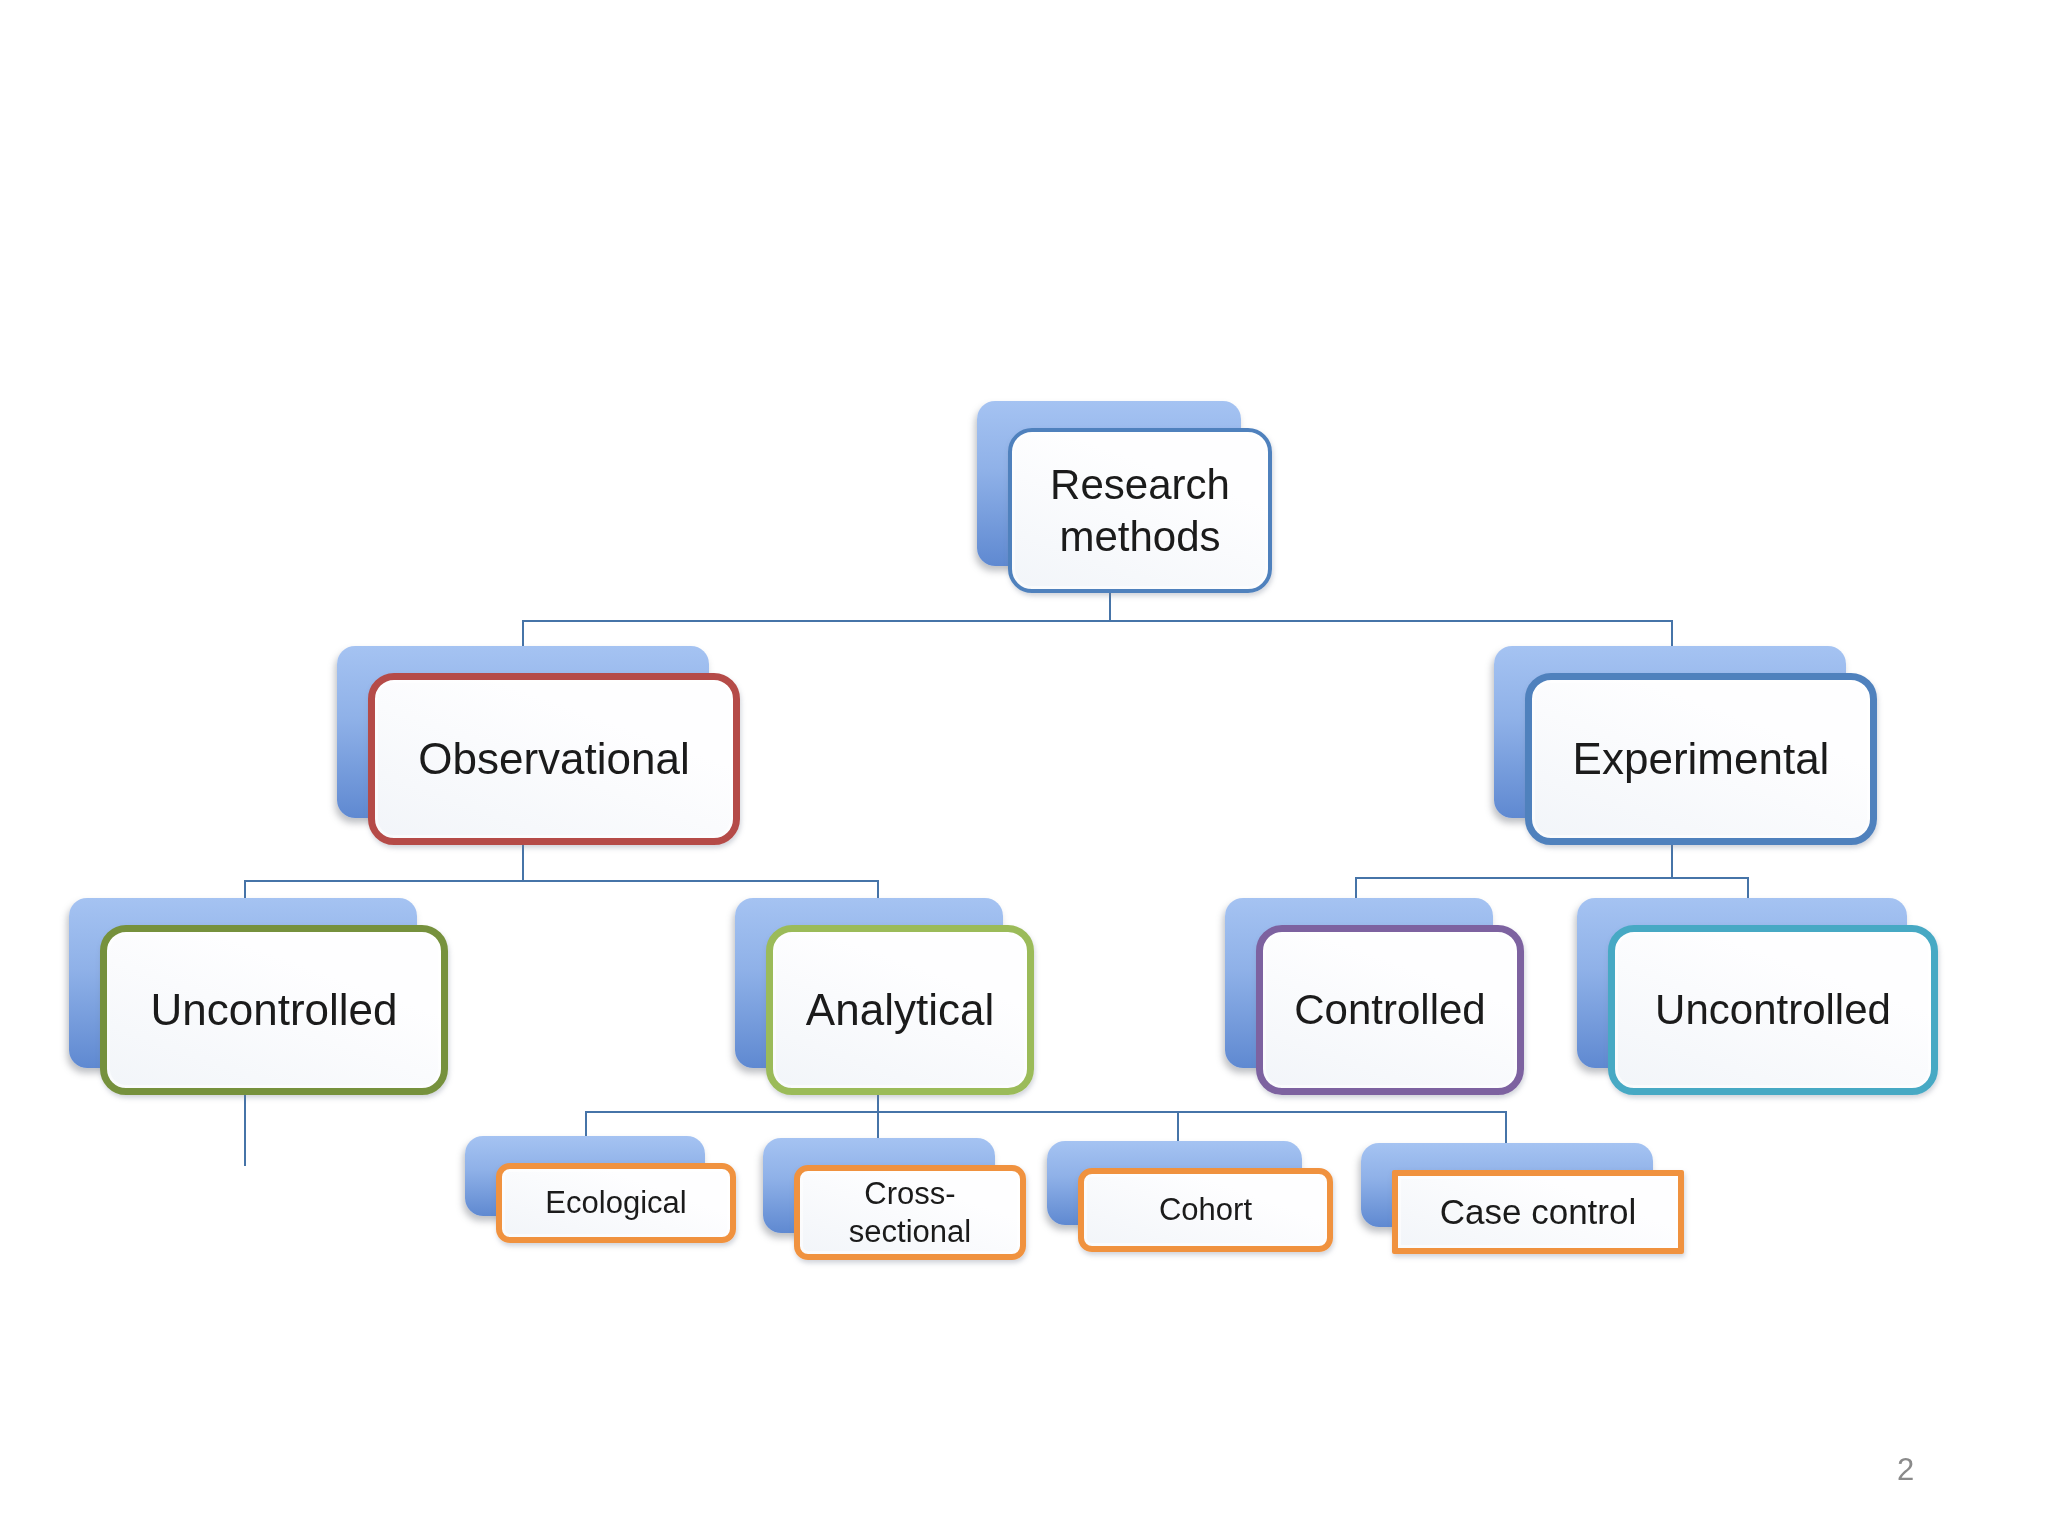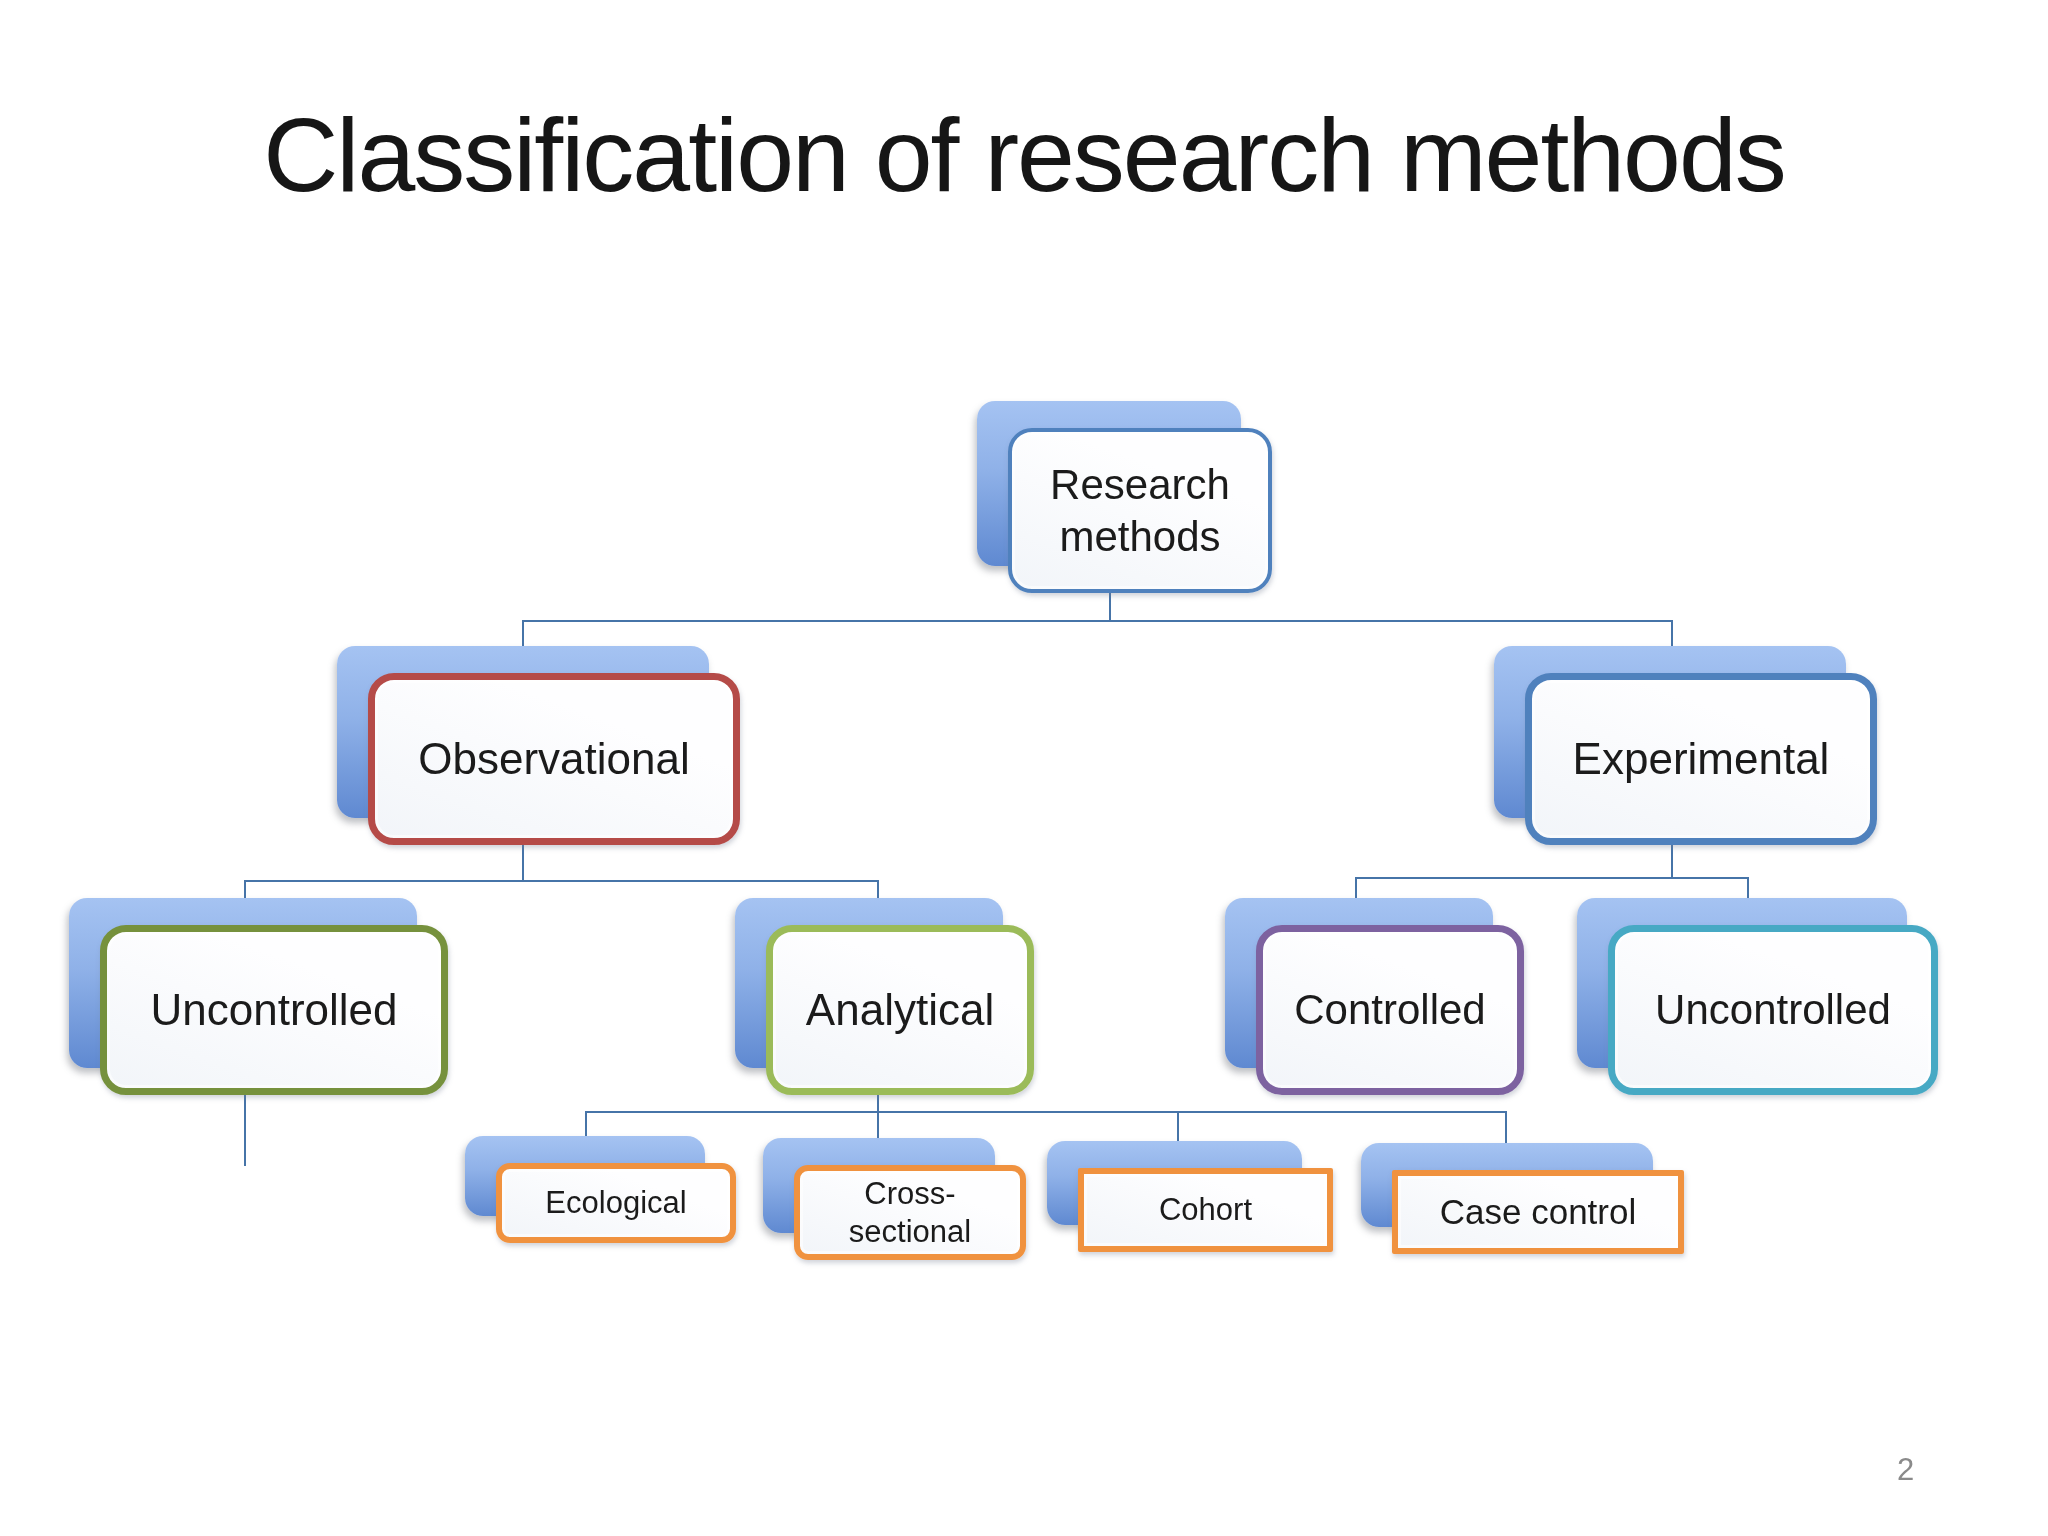--- a/index.html
+++ b/index.html
@@ -37,21 +37,20 @@
   }
   .pagenum{
     position:absolute;top:1452px;left:1897px;font-size:31px;color:#8A8A8A;
   }
 </style>
 </head>
 <body>
 
 <div class="slide">
 
-  <div class="title">Classification of research methods</div>
 
   <div class="conn v" style="left: 1109px; top: 593px; height: 28px; background: rgb(70, 116, 168);"></div>
   <div class="conn h" style="left: 522px; top: 620px; width: 1151px; background: rgb(70, 116, 168);"></div>
   <div class="conn v" style="left: 522px; top: 620px; height: 27px; background: rgb(70, 116, 168);"></div>
   <div class="conn v" style="left: 1671px; top: 620px; height: 27px; background: rgb(70, 116, 168);"></div>
 
   <div class="conn v" style="left: 522px; top: 845px; height: 36px; background: rgb(70, 116, 168);"></div>
   <div class="conn h" style="left: 244px; top: 880px; width: 635px; background: rgb(70, 116, 168);"></div>
   <div class="conn v" style="left: 244px; top: 880px; height: 19px; background: rgb(70, 116, 168);"></div>
   <div class="conn v" style="left: 877px; top: 880px; height: 19px; background: rgb(70, 116, 168);"></div>
@@ -130,21 +129,21 @@
   <div class="node" style="left:794px;top:1165px;width:232px;height:95px">
     <div class="nshadow" style="background: linear-gradient(rgb(165, 195, 242) 0%, rgb(143, 177, 232) 42%, rgb(95, 137, 209) 100%);"></div>
     <div class="nbox" style="border-width: 6px; border-radius: 14px; font-size: 31px; border-color: rgb(240, 146, 63);">
       <span class="nlabel">Cross-
 sectional</span>
     </div>
   </div>
 
   <div class="node" style="left:1078px;top:1168px;width:255px;height:84px">
     <div class="nshadow" style="background: linear-gradient(rgb(165, 195, 242) 0%, rgb(143, 177, 232) 42%, rgb(95, 137, 209) 100%);"></div>
-    <div class="nbox" style="border-width: 6px; border-radius: 2px; font-size: 31px; border-color: rgb(240, 146, 63);">
+    <div class="nbox" style="border-width: 6px; border-radius: 14px; font-size: 31px; border-color: rgb(240, 146, 63);">
       <span class="nlabel">Cohort</span>
     </div>
   </div>
 
   <div class="node" style="left:1392px;top:1170px;width:292px;height:84px">
     <div class="nshadow" style="background: linear-gradient(rgb(165, 195, 242) 0%, rgb(143, 177, 232) 42%, rgb(95, 137, 209) 100%);"></div>
     <div class="nbox" style="border-width: 6px; border-radius: 2px; font-size: 35px; border-color: rgb(240, 146, 63);">
       <span class="nlabel">Case control</span>
     </div>
   </div>

